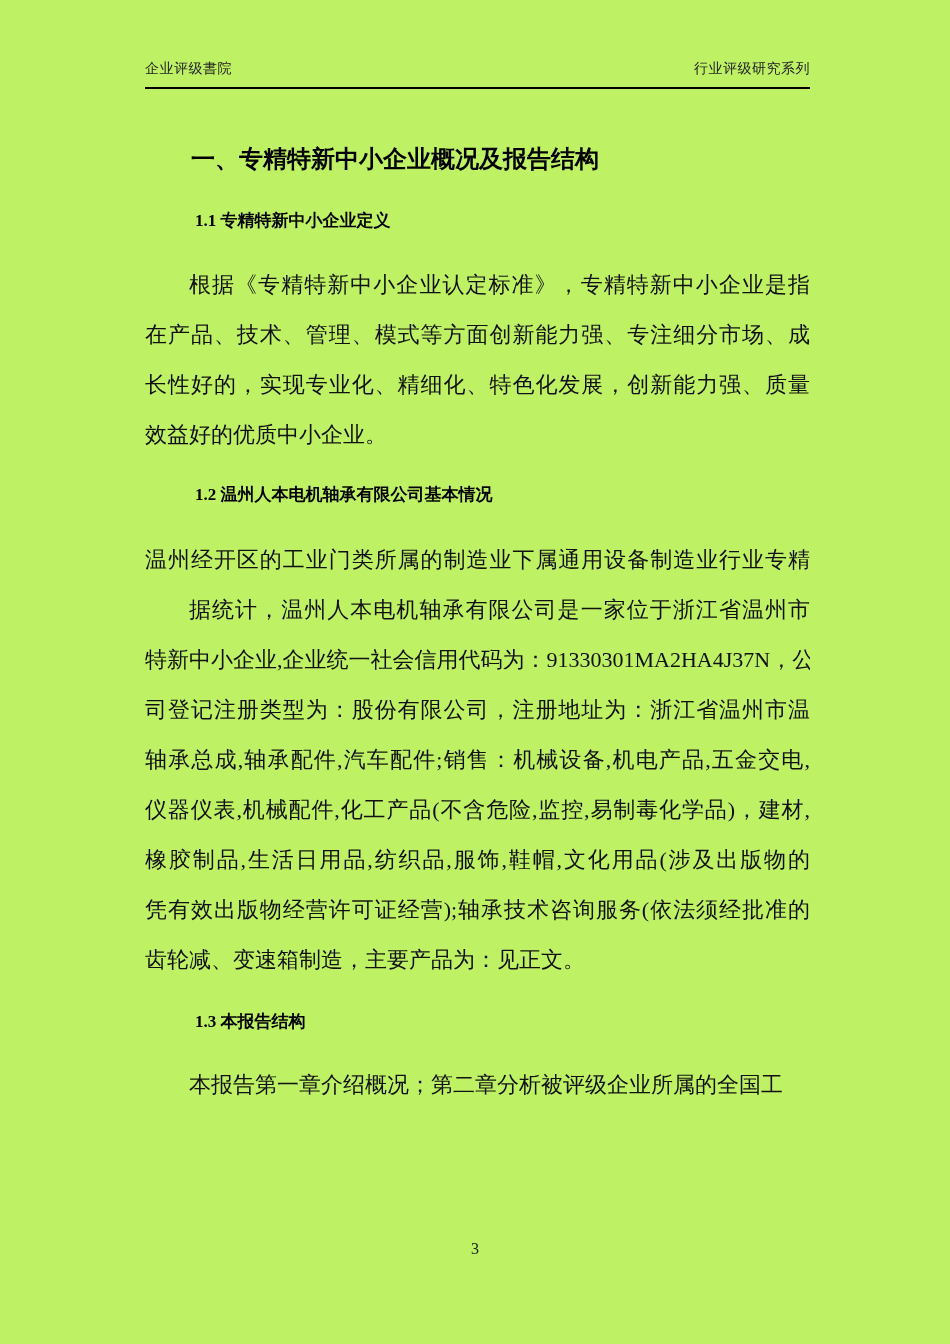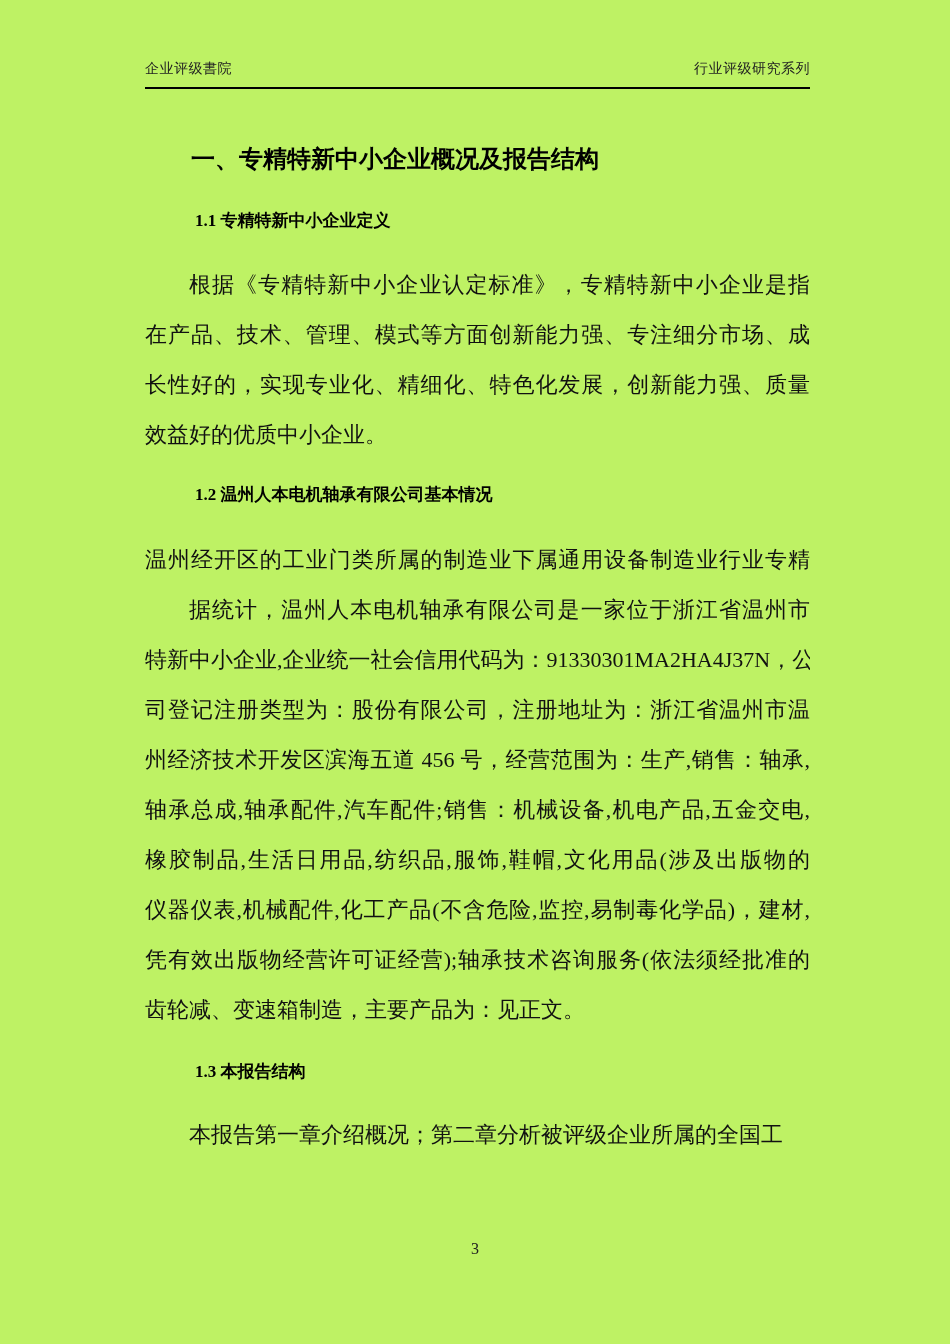--- a/index.html
+++ b/index.html
@@ -110,24 +110,23 @@
         <div class="line">长性好的，实现专业化、精细化、特色化发展，创新能力强、质量</div>
         <div class="line last">效益好的优质中小企业。</div>
       </div>
 
     <div class="section-title st-12">1.2 温州人本电机轴承有限公司基本情况</div>
     <div class="para p-12">
         <div class="line">温州经开区的工业门类所属的制造业下属通用设备制造业行业专精</div>
         <div class="line first">据统计，温州人本电机轴承有限公司是一家位于浙江省温州市</div>
         <div class="line">特新中小企业,企业统一社会信用代码为：91330301MA2HA4J37N，公</div>
         <div class="line">司登记注册类型为：股份有限公司，注册地址为：浙江省温州市温</div>
-        <div class="line">州经济技术开发区滨海五道 456 号，经营范围为：生产,销售：轴承,</div>
         <div class="line">轴承总成,轴承配件,汽车配件;销售：机械设备,机电产品,五金交电,</div>
+        <div class="line">仪器仪表,机械配件,化工产品(不含危险,监控,易制毒化学品)，建材,</div>
         <div class="line">橡胶制品,生活日用品,纺织品,服饰,鞋帽,文化用品(涉及出版物的</div>
-        <div class="line">仪器仪表,机械配件,化工产品(不含危险,监控,易制毒化学品)，建材,</div>
         <div class="line">凭有效出版物经营许可证经营);轴承技术咨询服务(依法须经批准的</div>
         <div class="line last">齿轮减、变速箱制造，主要产品为：见正文。</div>
       </div>
 
     <div class="section-title st-13">1.3 本报告结构</div>
     <div class="para p-13">
         <div class="line first last">本报告第一章介绍概况；第二章分析被评级企业所属的全国工</div>
       </div>
 
   </div>

